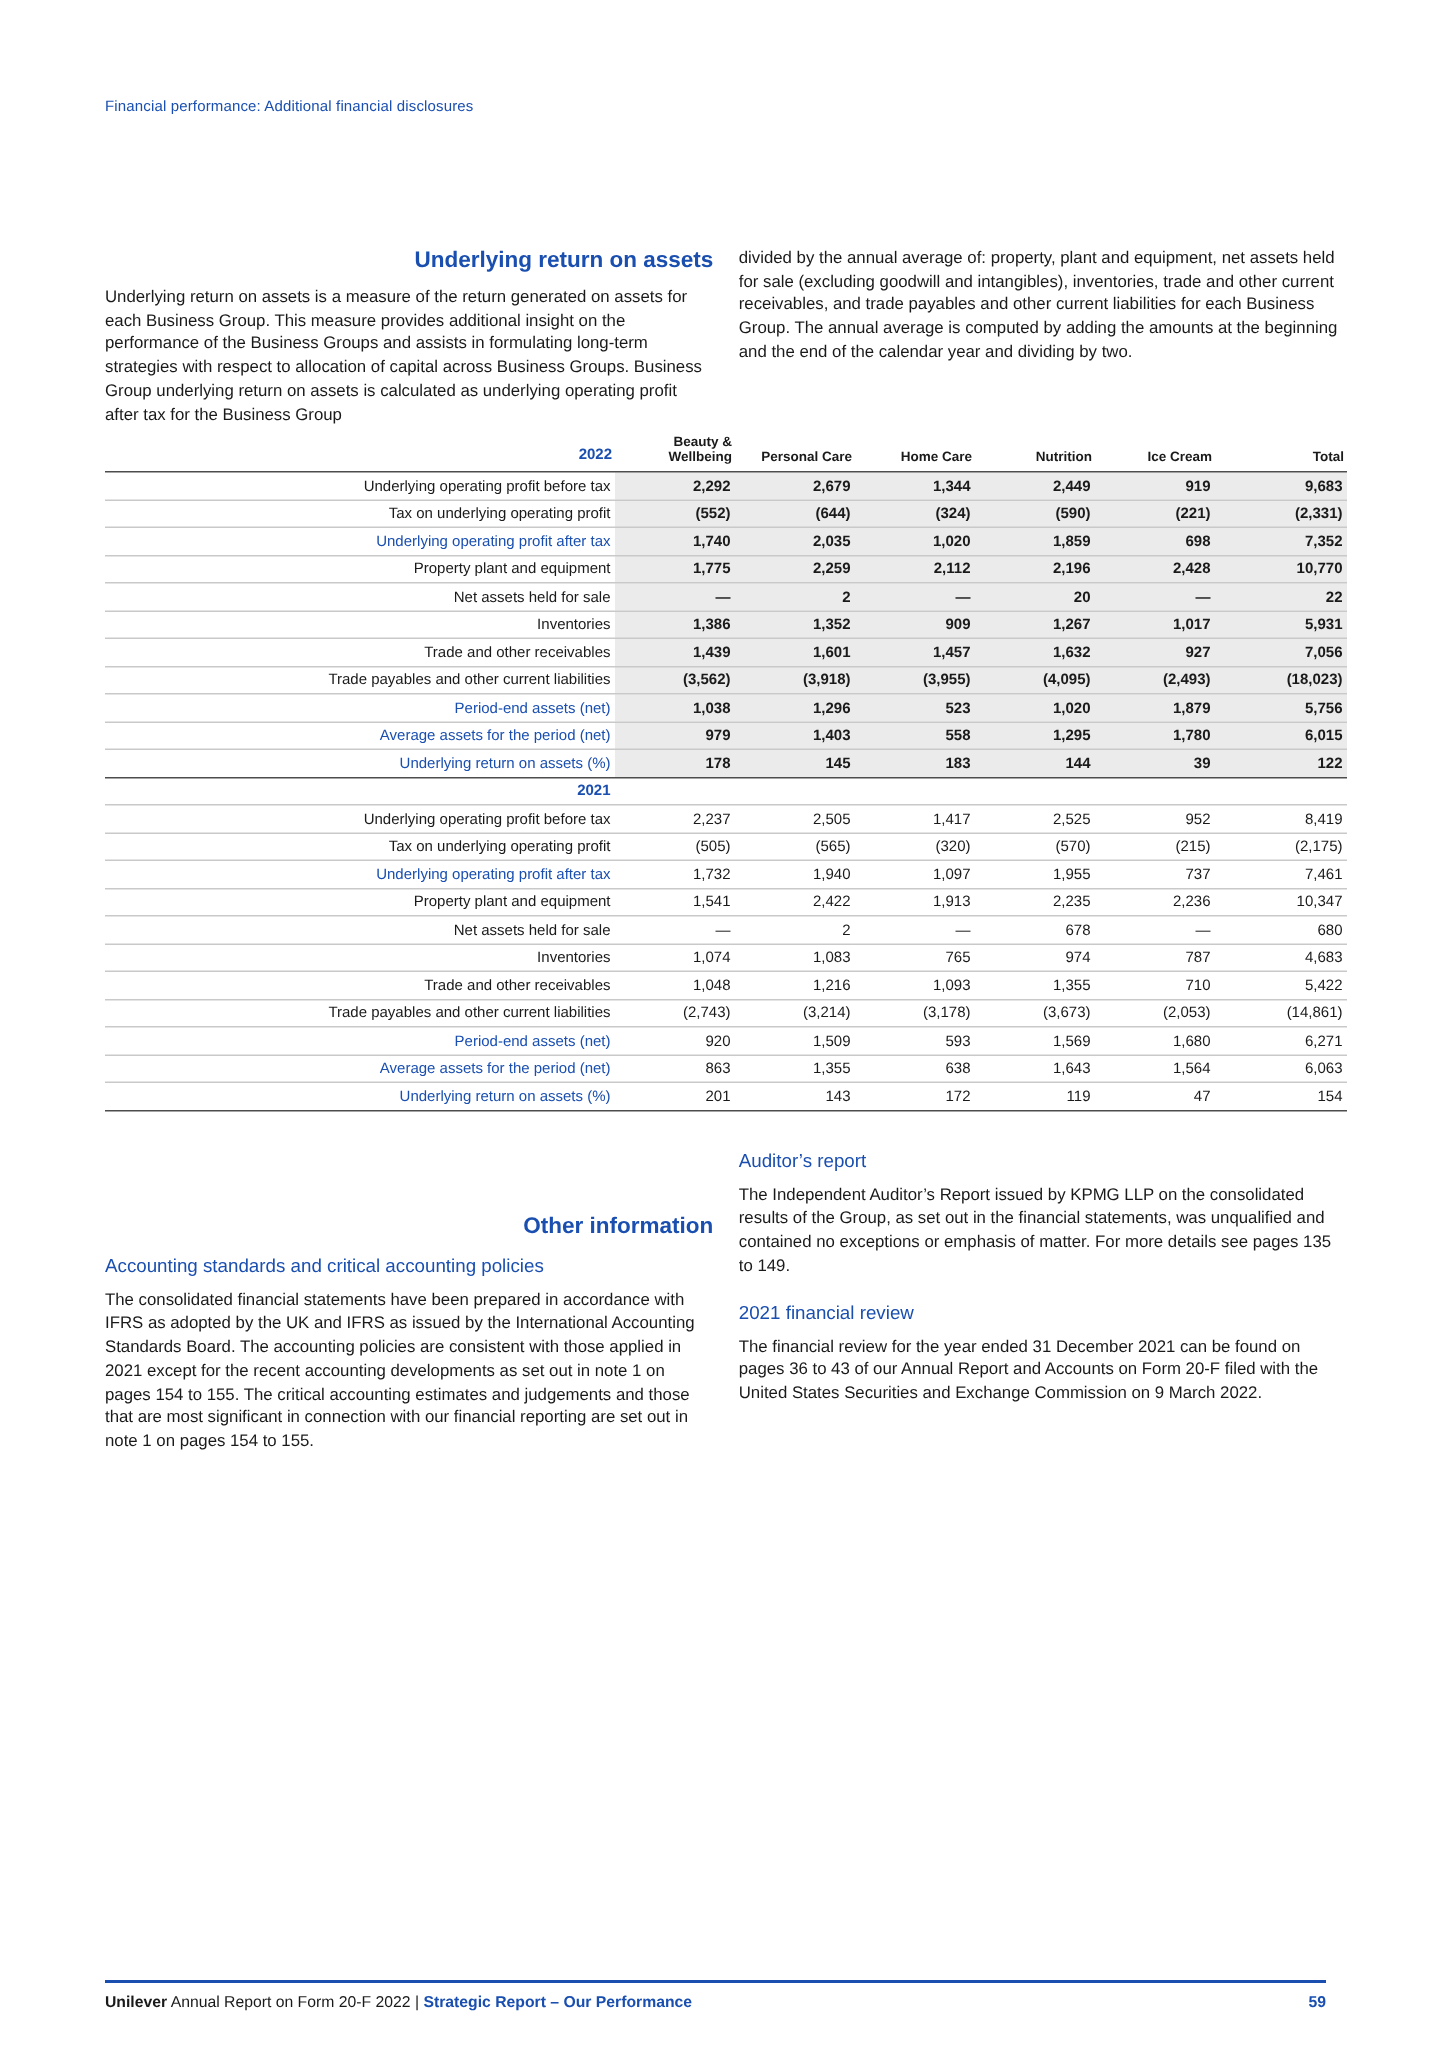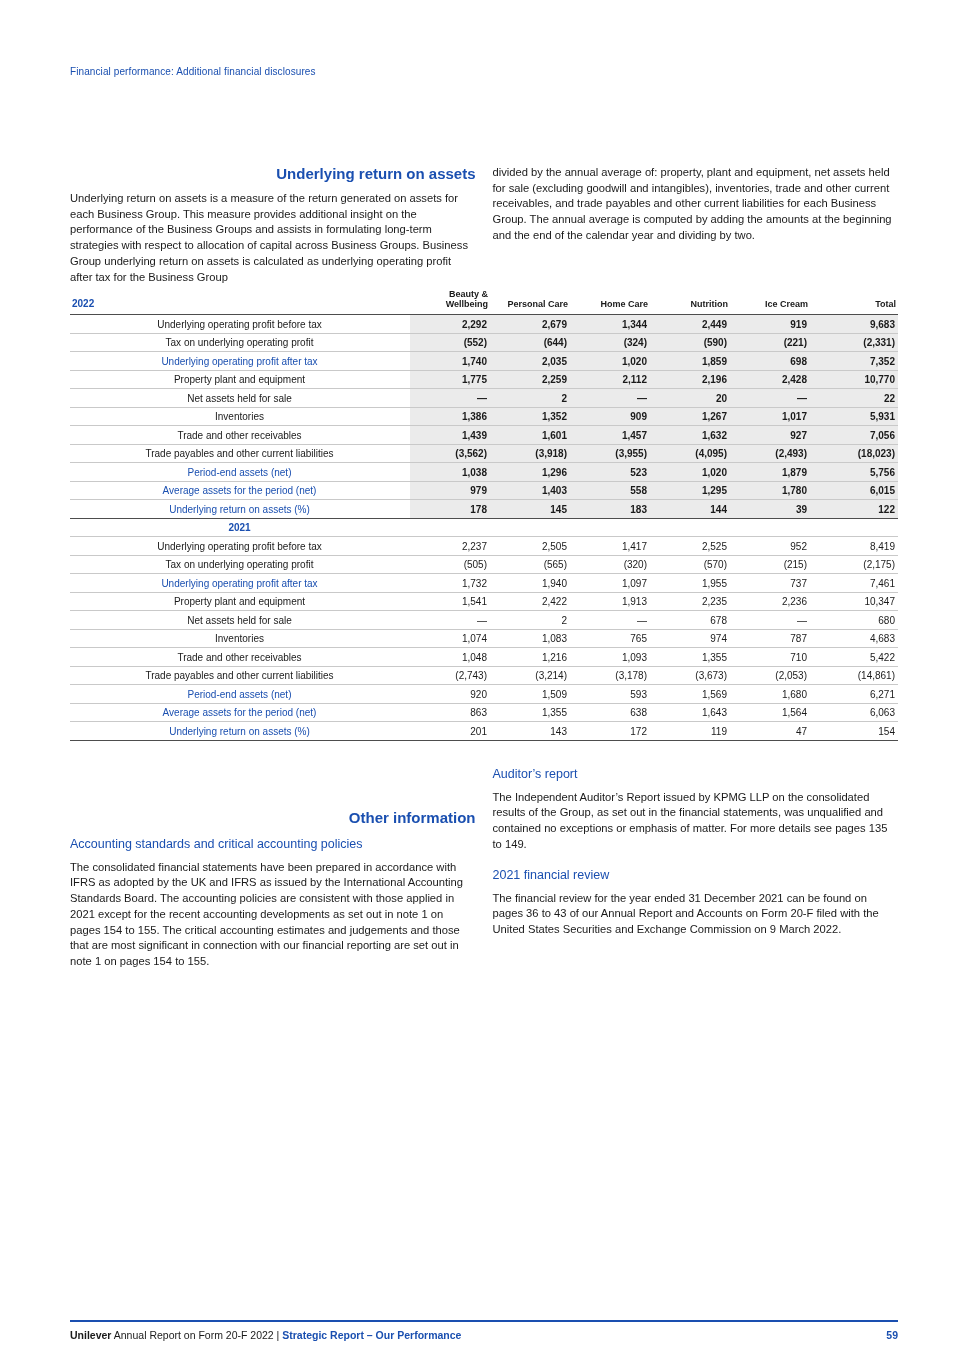--- a/index.html
+++ b/index.html
@@ -23,37 +23,37 @@
   .unit-label { margin-top: 17px; margin-left: 4px; font-size: 8.5px; font-weight: bold; }
 
   .roa-table { width: 100%; border-collapse: collapse; margin-top: 4px; table-layout: fixed; }
   .roa-table col.c-label { width: 340px; }
   .roa-table col.c-num   { width: 80px; }
   .roa-table col.c-total { width: 88px; }
   .roa-table thead th {
     vertical-align: bottom; text-align: right; font-size: 9px; font-weight: bold;
     color: var(--text); padding: 0 2px 5px 8px; border-bottom: 1px solid var(--rule-dark);
   }
-  .roa-table thead th.year { text-align: left; color: var(--accent); font-size: 10px; padding-left: 2px; }
+  .roa-table thead th.year { text-align: right; color: var(--accent); font-size: 10px; padding-left: 2px; }
   .roa-table td { font-size: 10px; padding: 3.5px 3px 3px 8px; vertical-align: bottom; }
-  .roa-table td.label { text-align: center; padding-left: 2px; white-space: nowrap; overflow: hidden; }
+  .roa-table td.label { text-align: right; padding-left: 2px; white-space: nowrap; overflow: hidden; }
   .roa-table td.num { text-align: right; font-variant-numeric: tabular-nums; }
   .roa-table tbody tr { border-bottom: 1px solid var(--rule-light); }
   .roa-table tbody tr.strong-border { border-bottom: 1px solid var(--rule-dark); }
   .roa-table tbody tr.sec-2022 td.num { font-weight: bold; background: var(--shade); }
   .roa-table tbody tr.blue-row td.label { color: var(--accent); font-weight: normal; }
   .roa-table tbody tr.year-row td.label { color: var(--accent); font-weight: bold; }
 
   .other { margin-top: 26px; }
   .subhead { color: var(--accent); font-size: 12.5px; font-weight: normal; margin-bottom: 9px; }
   .other .section-title { margin-bottom: 11px; margin-top: 42px; }
   .subhead.spaced { margin-top: 15px; }
 
   .footer {
-    position: absolute; left: 70px; right: 70px; bottom: 24px;
+    position: absolute; left: 70px; right: 84px; bottom: 24px;
     border-top: 2px solid var(--accent); padding-top: 7px;
     display: flex; justify-content: space-between; align-items: baseline;
     font-size: 10.5px; color: var(--text);
   }
   .footer .brand { font-weight: bold; }
   .accent-bold { color: var(--accent); font-weight: bold; }
 </style>
 </head>
 <body>
 

